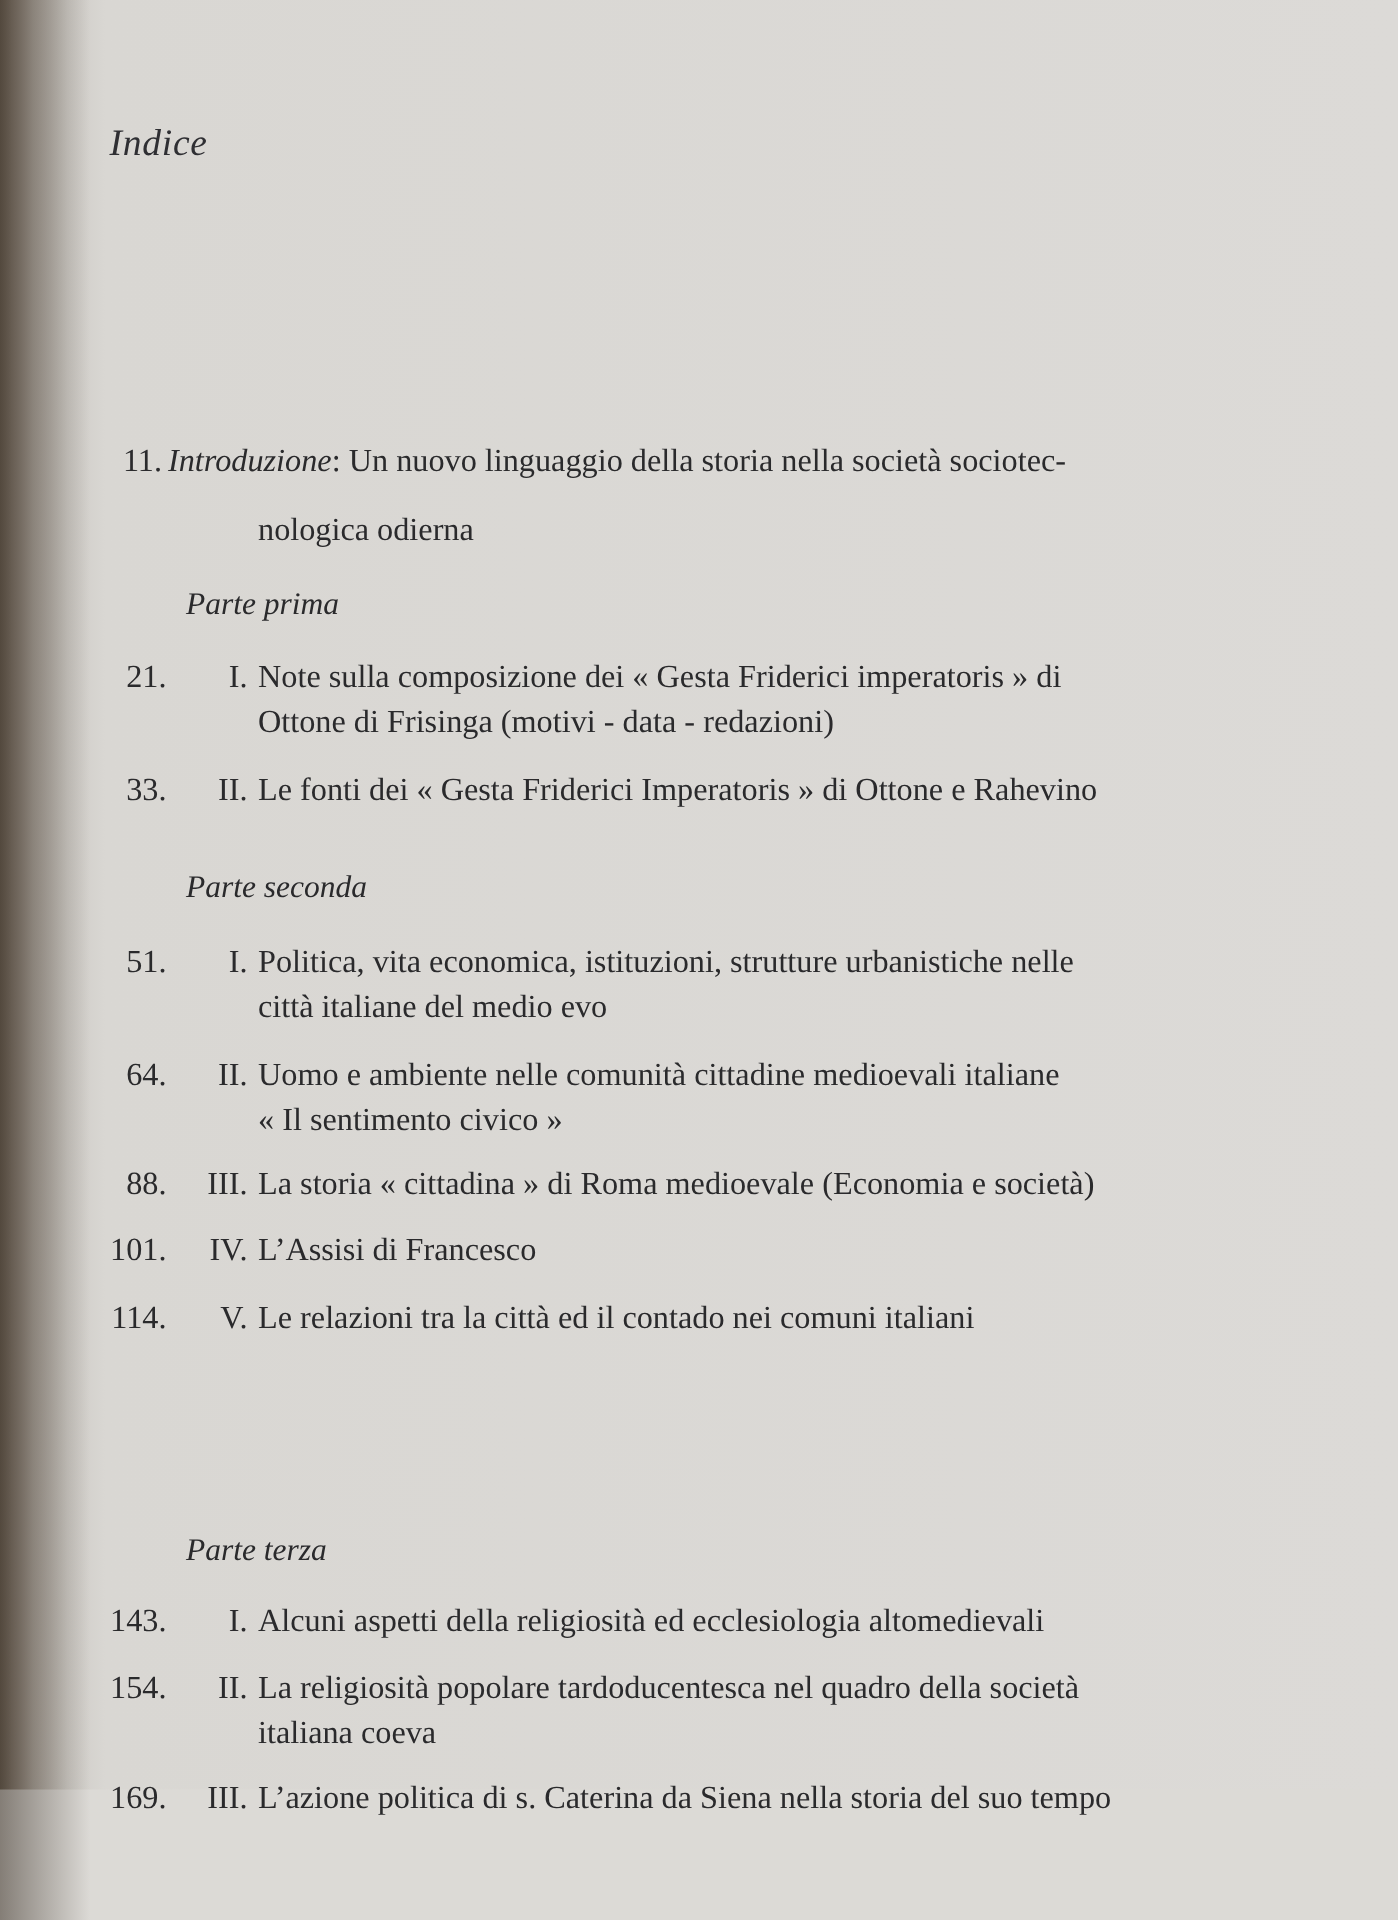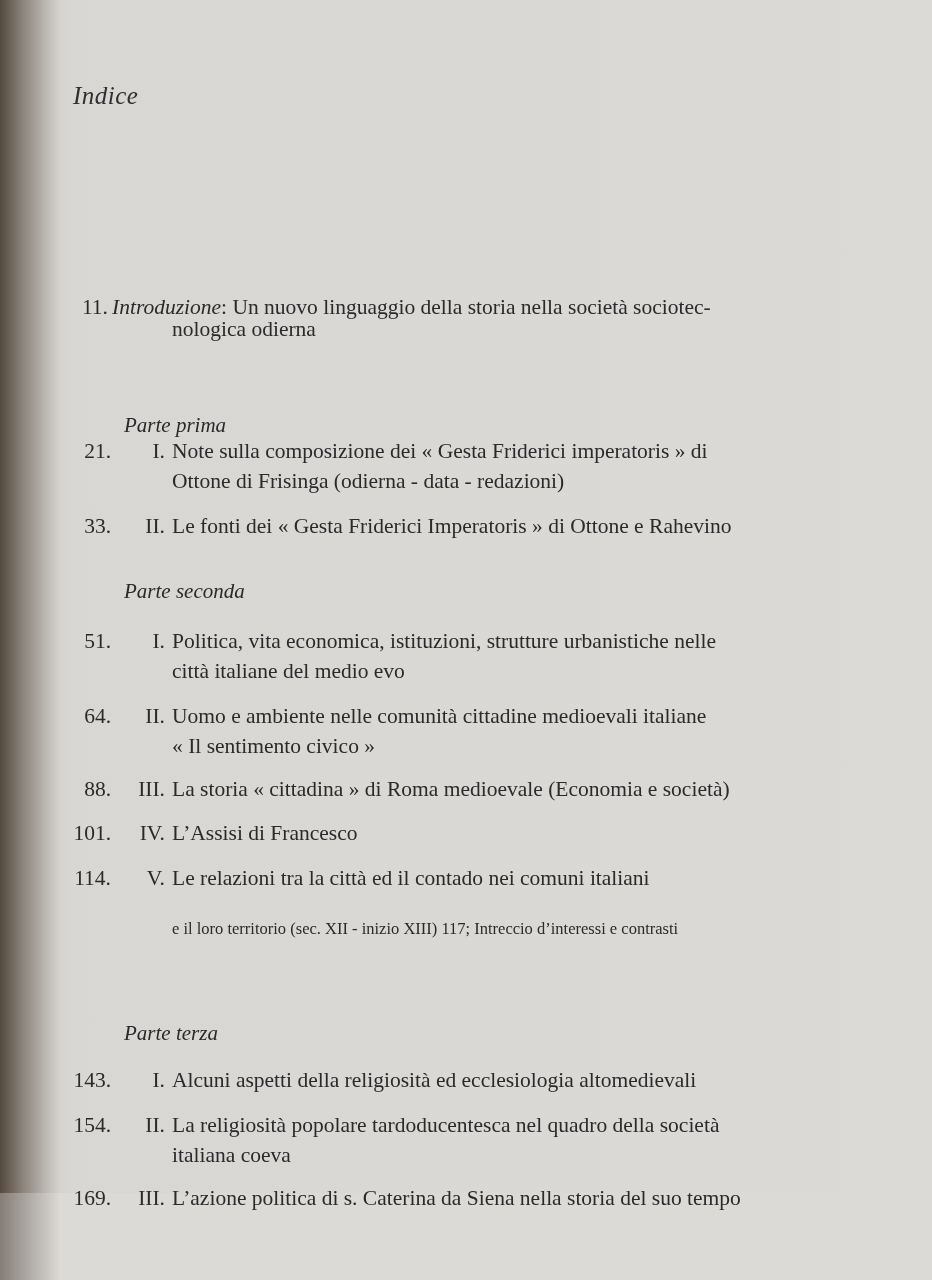--- a/index.html
+++ b/index.html
@@ -44,30 +44,30 @@
 <div class="page">
   <div class="spine-shadow"></div>
 
   <div class="title">Indice</div>
 
   <div class="entry" style="left:0;top:292px;width:932px;">
     <span class="pg" style="left:60px;width:48px;">11.</span>
     <span class="txt" style="left:112px;width:735px;white-space:nowrap;">
       <span class="ital">Introduzione</span><span>: Un nuovo linguaggio della storia nella società sociotec-</span>
     </span>
-    <span class="txt" style="left:172px;top:22px;">nologica odierna</span>
+    <span class="txt" style="left:172px;top:46px;">nologica odierna</span>
   </div>
 
-  <div class="part" style="top:390px;margin-top:23px;">Parte prima</div>
+  <div class="part" style="top:390px;">Parte prima</div>
 
   <div class="entry" style="left:0;top:436px;width:932px;">
     <span class="pg" style="left:63px;">21.</span>
     <span class="num" style="left:110px;">I.</span>
     <span class="txt" style="left:172px;width:670px;white-space:nowrap;">Note sulla composizione dei « Gesta Friderici imperatoris » di</span>
-    <span class="txt" style="left:172px;top:30px;white-space:nowrap;">Ottone di Frisinga (odierna - data - redazioni)</span>
+    <span class="txt" style="left:172px;top:30px;white-space:nowrap;">Ottone di Frisinga (motivi - data - redazioni)</span>
   </div>
 
   <div class="entry" style="left:0;top:511px;width:932px;">
     <span class="pg" style="left:63px;text-align:right;">33.</span>
     <span class="num" style="left:110px;">II.</span>
     <span class="txt" style="left:172px;white-space:nowrap;">Le fonti dei « Gesta Friderici Imperatoris » di Ottone e Rahevino</span>
   </div>
 
   <div class="part" style="top:579px;">Parte seconda</div>
 
@@ -96,21 +96,20 @@
     <span class="num" style="left:110px;">IV.</span>
     <span class="txt" style="left:172px;white-space:nowrap;">L’Assisi di Francesco</span>
   </div>
 
   <div class="entry" style="left:0;top:863px;width:932px;">
     <span class="pg" style="left:63px;">114.</span>
     <span class="num" style="left:110px;">V.</span>
     <span class="txt" style="left:172px;white-space:nowrap;">Le relazioni tra la città ed il contado nei comuni italiani</span>
   </div>
 
-  <div class="sub" style="top:918px;white-space:nowrap;">e il loro territorio (sec. XII - inizio XIII) 117; Intreccio d’interessi e contrasti</div>
 
   <div class="part" style="top:1021px;">Parte terza</div>
 
   <div class="entry" style="left:0;top:1065px;width:932px;">
     <span class="pg" style="left:63px;">143.</span>
     <span class="num" style="left:110px;">I.</span>
     <span class="txt" style="left:172px;white-space:nowrap;">Alcuni aspetti della religiosità ed ecclesiologia altomedievali</span>
   </div>
 
   <div class="entry" style="left:0;top:1110px;width:932px;">

